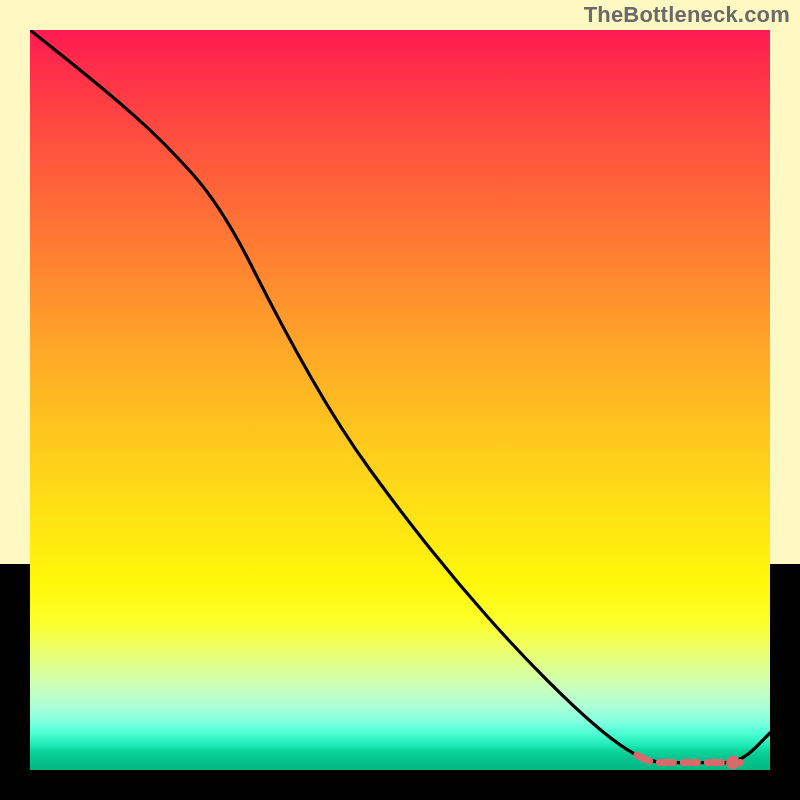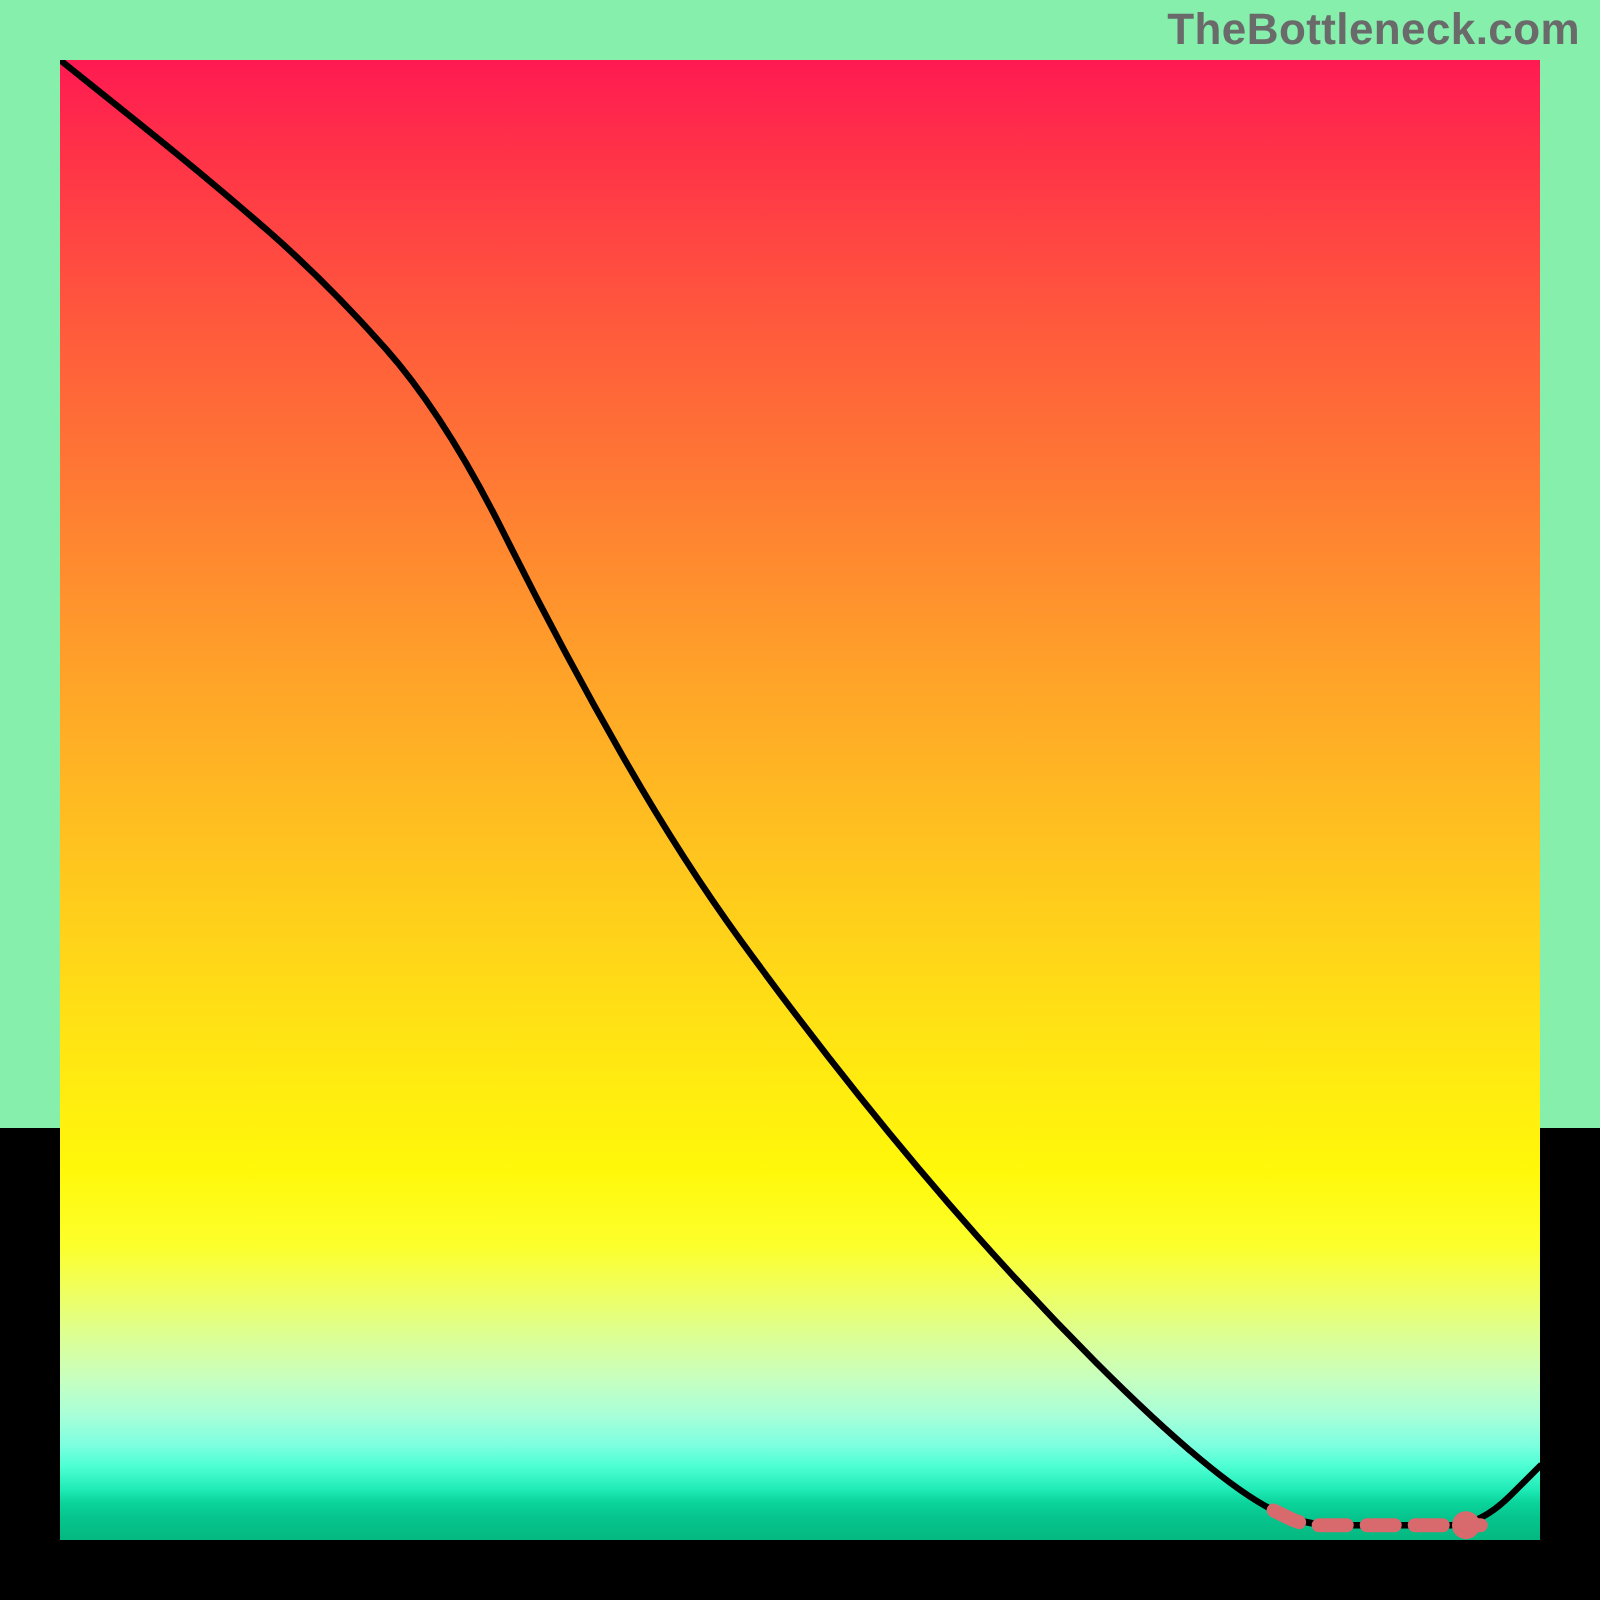--- a/index.html
+++ b/index.html
@@ -8,21 +8,21 @@
     width: 800px;
     height: 800px;
     background: #000;
     overflow: hidden;
     font-family: Arial, Helvetica, sans-serif;
   }
   .frame {
     position: relative;
     width: 800px;
     height: 564px;
-    background: #86efac;
+    background: #fef9c3;
   }
   .watermark {
     position: absolute;
     top: 2px;
     right: 10px;
     color: #6a6a6a;
     font-size: 22px;
     font-weight: 600;
     letter-spacing: 0.2px;
     z-index: 5;

